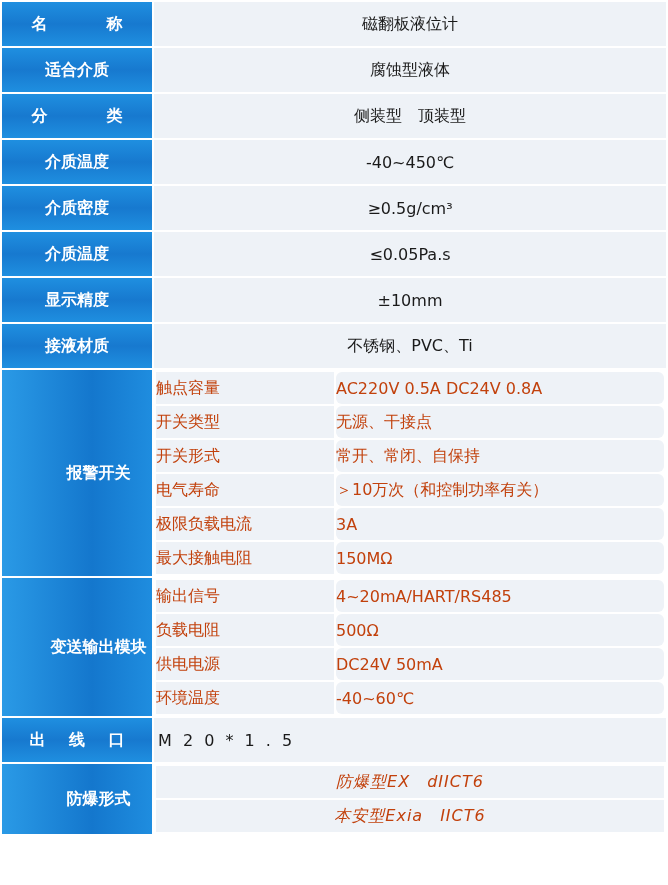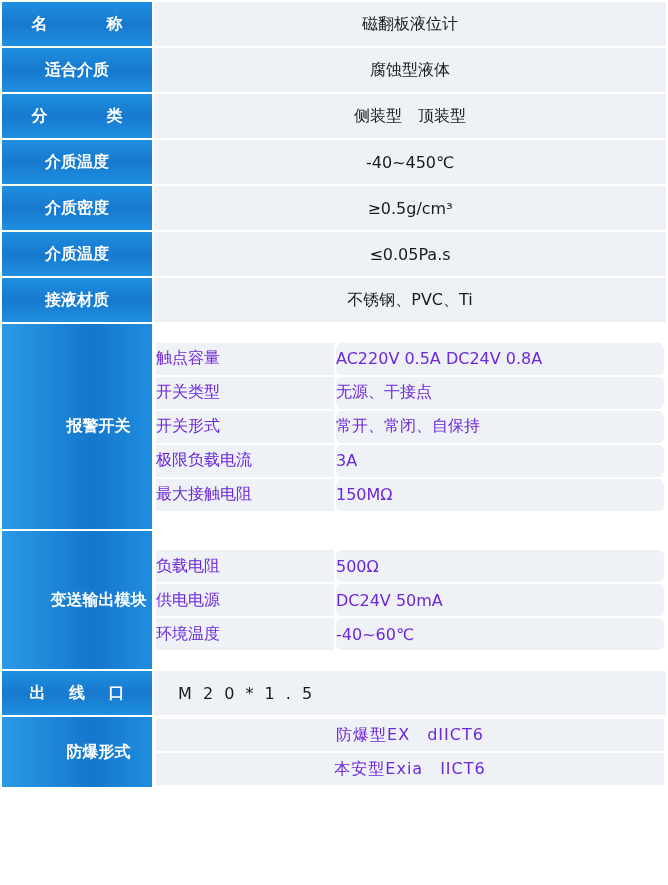--- a/index.html
+++ b/index.html
@@ -44,33 +44,33 @@
   }
   .value-cell {
     background: #eef2f7;
     height: 44px;
     text-align: center;
     font-size: 16px;
     color: #1a1a1a;
   }
   .value-cell.left {
     text-align: left;
-    padding-left: 24px;
+    padding-left: 4px;
   }
   .inner-table {
     width: 100%;
     border-collapse: separate;
     border-spacing: 2px 2px;
     table-layout: fixed;
   }
   .inner-table td {
     background: #eef2f7;
     height: 32px;
     font-size: 16px;
-    color: #6d28d9;
+    color: #c2410c;
     padding: 0;
   }
   .inner-name {
     width: 178px;
     text-align: left;
     padding-left: 16px;
   }
   .inner-val {
     text-align: left;
     padding-left: 14px;
@@ -128,20 +128,26 @@
     </tr>
 
     <tr>
       <td class="label-cell">
         <span>介质温度</span>
       </td>
       <td class="value-cell">≤0.05Pa.s</td>
     </tr>
 
 
+    <tr>
+      <td class="label-cell">
+        <span>显示精度</span>
+      </td>
+      <td class="value-cell">±10mm</td>
+    </tr>
 
     <tr>
       <td class="label-cell">
         <span>接液材质</span>
       </td>
       <td class="value-cell">不锈钢、PVC、Ti</td>
     </tr>
 
 
     <tr>
@@ -157,40 +163,48 @@
             </tr>
             <tr>
               <td class="inner-name">开关类型</td>
               <td class="inner-val">无源、干接点</td>
             </tr>
             <tr>
               <td class="inner-name">开关形式</td>
               <td class="inner-val">常开、常闭、自保持</td>
             </tr>
             <tr>
+              <td class="inner-name">电气寿命</td>
+              <td class="inner-val">＞10万次（和控制功率有关）</td>
+            </tr>
+            <tr>
               <td class="inner-name">极限负载电流</td>
               <td class="inner-val">3A</td>
             </tr>
             <tr>
               <td class="inner-name">最大接触电阻</td>
               <td class="inner-val">150MΩ</td>
             </tr>
           </tbody>
         </table>
       </td>
     </tr>
 
     <tr>
       <td class="label-cell group" style="height:138px;">
         <span>变送输出模块</span>
       </td>
       <td style="padding:0;">
         <table class="inner-table">
           <tbody>
             <tr>
+              <td class="inner-name">输出信号</td>
+              <td class="inner-val">4~20mA/HART/RS485</td>
+            </tr>
+            <tr>
               <td class="inner-name">负载电阻</td>
               <td class="inner-val">500Ω</td>
             </tr>
             <tr>
               <td class="inner-name">供电电源</td>
               <td class="inner-val">DC24V 50mA</td>
             </tr>
             <tr>
               <td class="inner-name">环境温度</td>
               <td class="inner-val">-40~60℃</td>
@@ -204,21 +218,21 @@
       <td class="label-cell">
         <span class="label-spaced">出 线 口</span>
       </td>
       <td class="value-cell left outlet-val">M 2 0 * 1 . 5</td>
     </tr>
 
     <tr>
       <td class="label-cell group" style="height:70px;">
         <span>防爆形式</span>
       </td>
-      <td style="padding:0;">
+      <td style="padding:0;font-style:italic;">
         <table class="inner-table">
           <tbody>
             <tr class="ex-row">
               <td>防爆型EX　dIICT6</td>
             </tr>
             <tr class="ex-row">
               <td>本安型Exia　IICT6</td>
             </tr>
           </tbody>
         </table>

